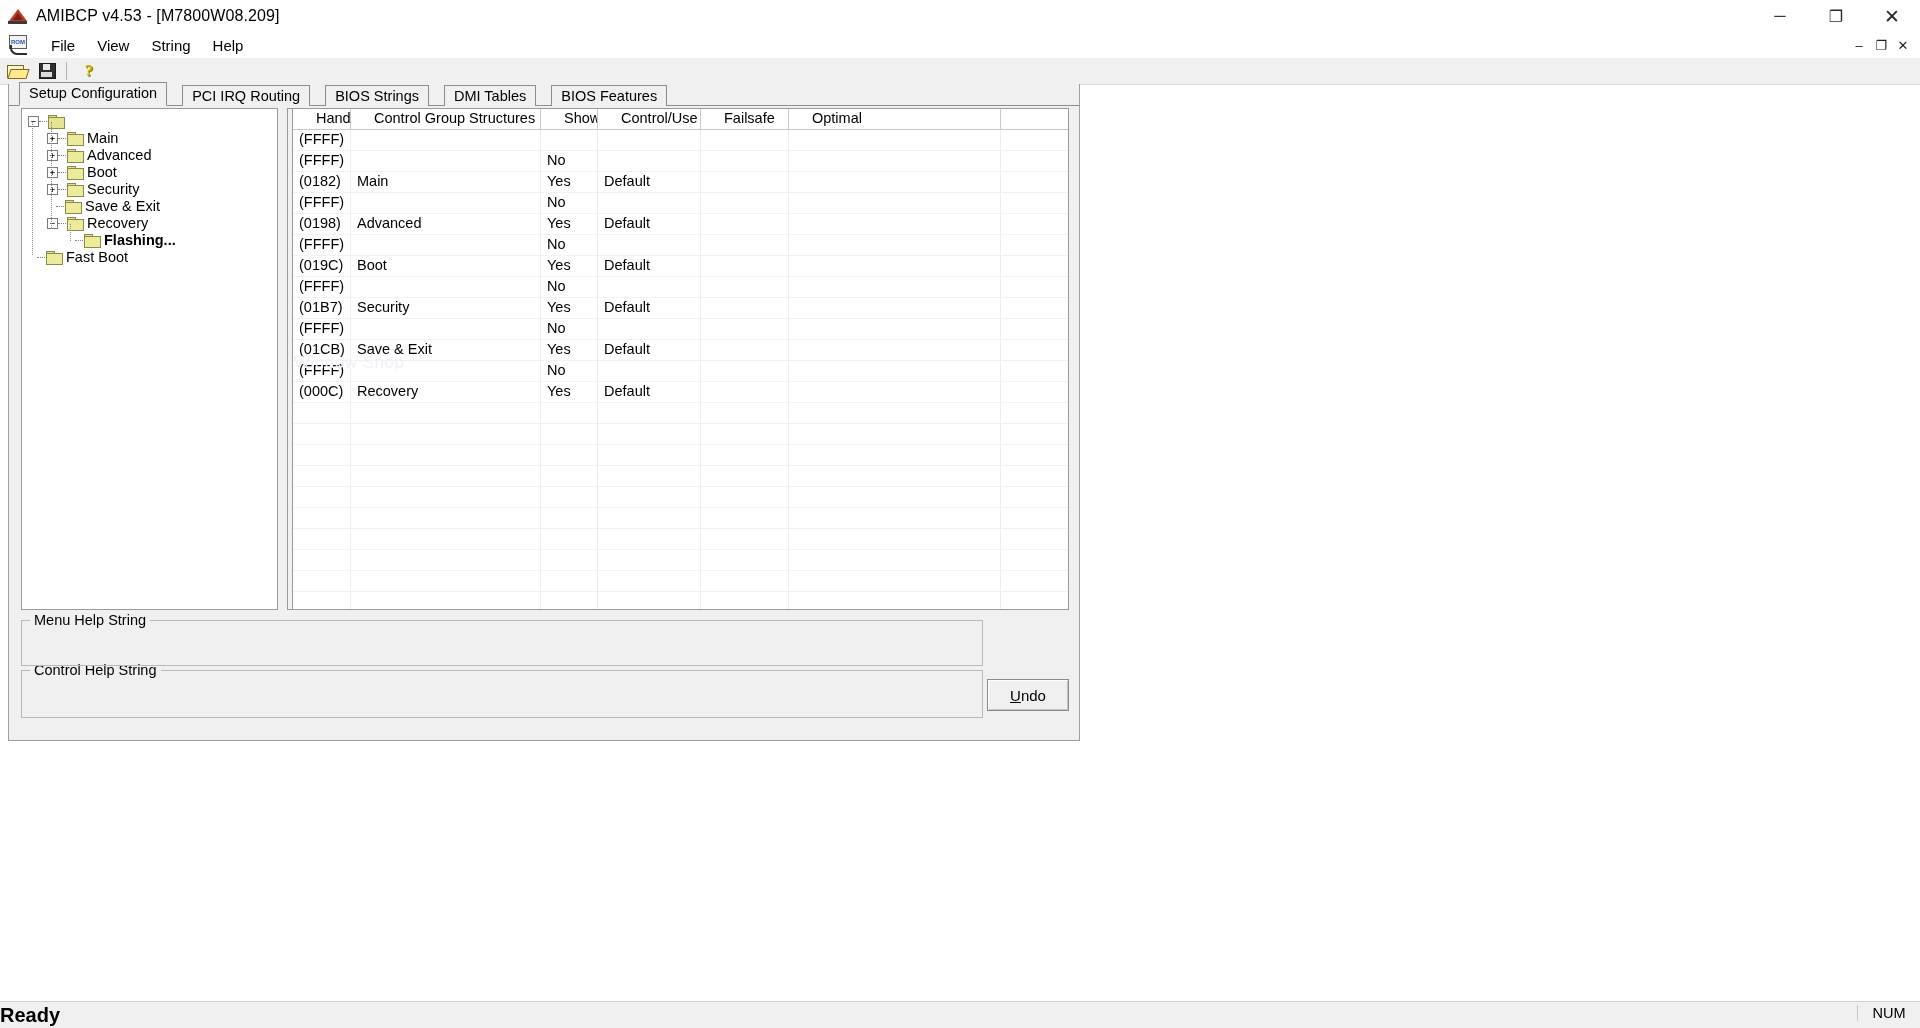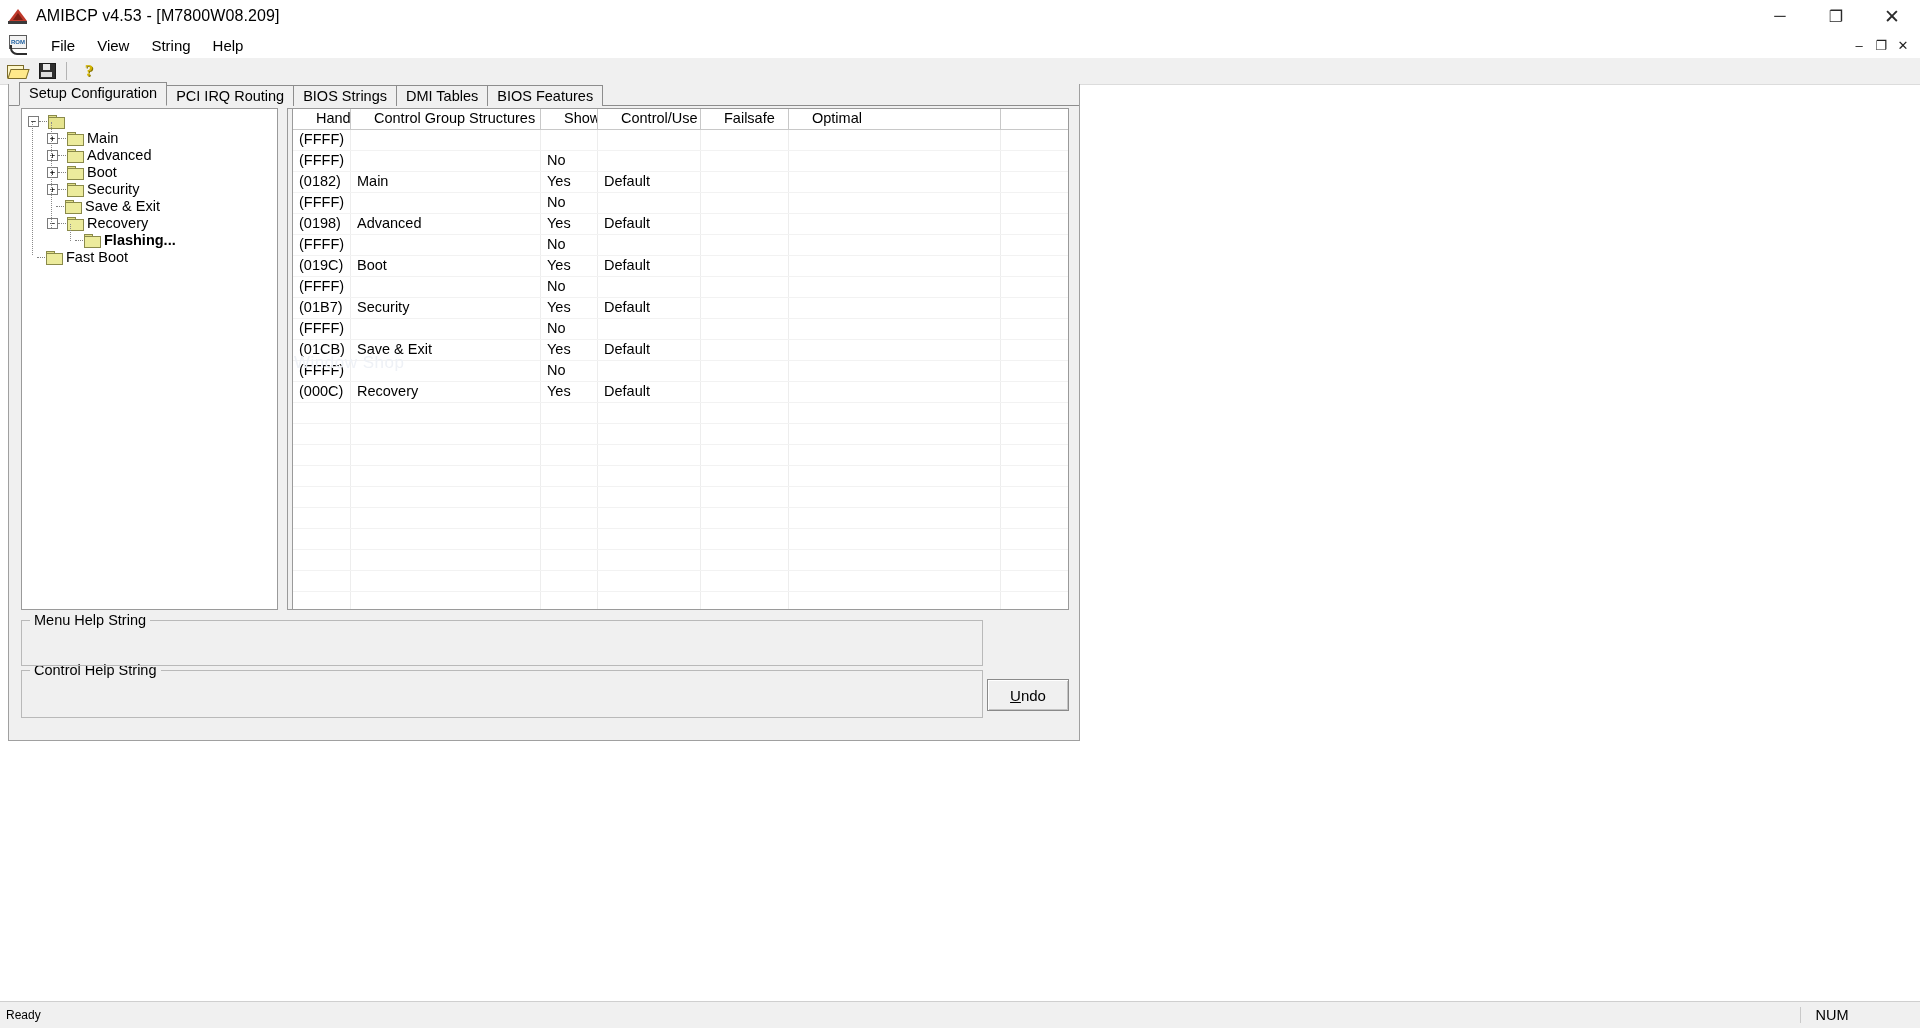--- a/index.html
+++ b/index.html
@@ -124,21 +124,21 @@
   .mdi{
     position:absolute;left:8px;top:84px;width:1070px;height:656px;
     background:#f0f0f0;
     border:1px solid #a0a0a0;
     border-top:none;
   }
 
   
   .tabstrip{
     position:absolute;left:10px;top:0px;height:22px;
-    display:flex;align-items:flex-end;
+    display:flex;align-items:flex-end;gap:16px;
   }
   .tab{
     height:20px;line-height:20px;padding:0 9px;font-size:14.5px;color:#000;
     background:#f0f0f0;border:1px solid #8d8d8d;border-bottom:none;
     margin-right:-1px;position:relative;white-space:nowrap;
   }
   .tab.active{
     height:22px;line-height:21px;background:#f0f0f0;
     border:1px solid #8d8d8d;border-bottom:1px solid #f0f0f0;
     font-weight:normal;z-index:5;
@@ -234,22 +234,22 @@
     font-size:15px;color:#000;display:flex;align-items:center;justify-content:center;
   }
   .undo-btn u{text-decoration:underline;}
 
   
   .statusbar{
     position:absolute;left:0;bottom:0;width:1920px;height:26px;
     background:#f0f0f0;border-top:1px solid #cfcfcf;
     display:flex;align-items:center;
   }
-  .status-text{font-size:12px;color:#000;padding-left:6px;}
-  .status-cells{margin-left:auto;display:flex;height:20px;align-items:center;}
+  .status-text{font-size:20px;color:#000;font-weight:bold;}
+  .status-cells{margin-left:auto;display:flex;height:20px;align-items:flex-start;flex-direction:column;}
   .scell{
     border-left:1px solid #c9c9c9;width:56px;display:flex;align-items:center;
     justify-content:center;font-size:14.5px;color:#000;
   }
   .scell.wide{width:62px;}
 </style>
 </head>
 <body>
 
 <div class="titlebar">

